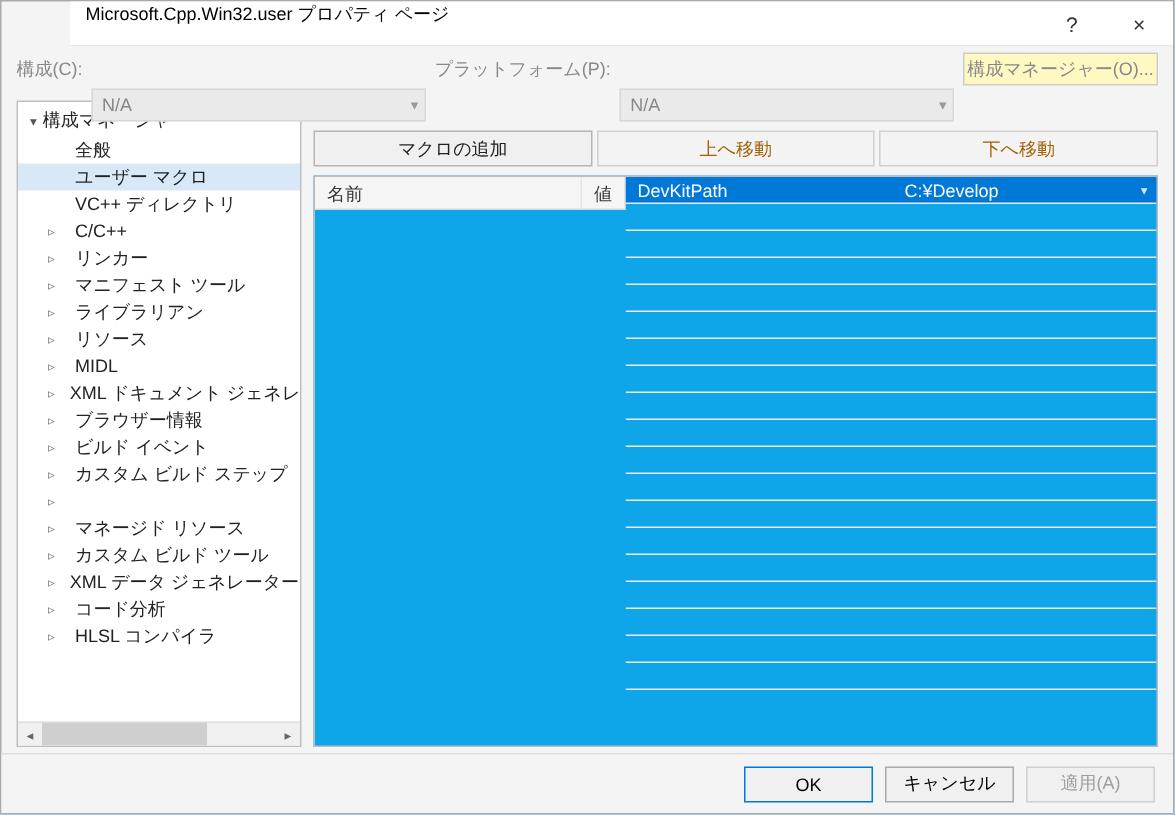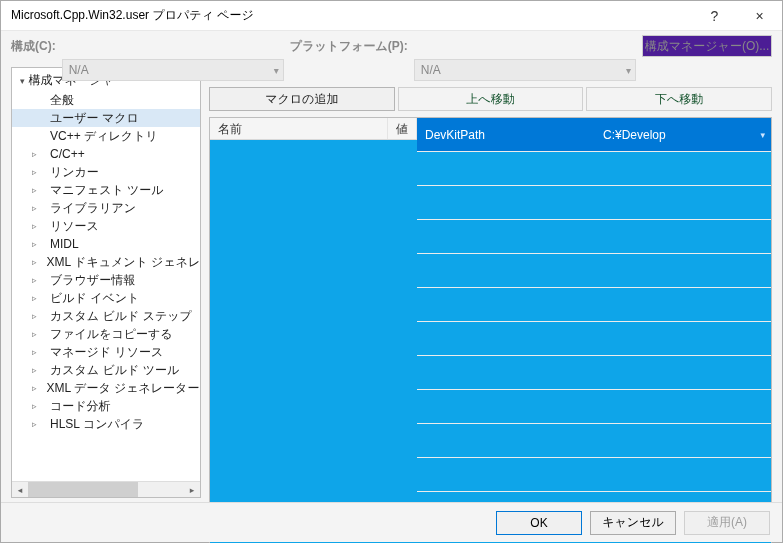--- a/index.html
+++ b/index.html
@@ -6,48 +6,49 @@
   body { margin: 0; background: #fff; }
   .window {
     width: 783px; height: 543px;
     border: 1px solid #aaa;
     background: #f4f4f4;
     display: flex; flex-direction: column;
     position: relative;
   }
   .titlebar {
     height: 30px; background: #fff;
-    display: flex; align-items: center;
+    display: flex; align-items: flex-start;
     padding: 0 0 0 10px;
     font-size: 12px; color: #000;
     border-bottom: 1px solid #e8e8e8;
+    margin-left: 46px;
   }
   .titlebar .title { flex: 1; }
   .titlebar .btns { display: flex; }
   .titlebar .btn {
     width: 45px; height: 30px;
     display: flex; align-items: center; justify-content: center;
     font-size: 14px; color: #333;
   }
   .config-row {
     height: 30px; display: flex; align-items: center;
     padding: 4px 10px; gap: 6px; font-size: 12px; color: #888;
   }
-  .config-row .lbl { white-space: nowrap; font-weight: bold; }
+  .config-row .lbl { white-space: nowrap; }
   .config-row .combo {
     flex: 1; height: 22px; background: #eaeaea;
     border: 1px solid #d8d8d8; display: flex; align-items: center;
     padding: 0 6px; color: #888; position: relative; margin-top: 48px;
   }
   .config-row .combo .chev {
     position: absolute; right: 4px; top: 50%; transform: translateY(-50%);
     font-size: 10px; color: #999;
   }
   .config-row .cfgmgr {
-    width: 130px; height: 22px; background: #4c1d95;
+    width: 130px; height: 22px; background: #fef9c3;
     border: 1px solid #ccc; color: #888; font-size: 12px;
     display: flex; align-items: center; justify-content: center;
   }
   .body {
     flex: 1; display: flex; padding: 6px 10px 4px 10px; gap: 8px;
     min-height: 0;
   }
   .tree-wrap {
     width: 190px; border: 1px solid #bdbdbd; background: #fff;
     display: flex; flex-direction: column;
@@ -89,34 +90,34 @@
     flex: 1; display: flex; flex-direction: column; min-width: 0; margin-top: 20px;
   }
   .btnrow {
     display: flex; gap: 3px; padding: 0 0 6px 0;
   }
   .btnrow .actbtn {
     flex: 1; height: 24px; border: 1px solid #b5b5b5; background: #f0f0f0;
     font-size: 12px; display: flex; align-items: center; justify-content: center;
     color: #222;
   }
-  .btnrow .actbtn.disabled { color: #14532d; border-color: #d0d0d0; background: #f3f3f3; font-family: Liberation Mono, monospace; }
+  .btnrow .actbtn.disabled { color: #a16207; border-color: #d0d0d0; background: #f3f3f3; font-family: Liberation Mono, monospace; }
   .grid {
     flex: 1; border: 1px solid #bdbdbd; background: #0ea5e9;
     display: flex; flex-direction: row; font-size: 12px;
   }
   .grid .hdr {
     height: 22px; display: flex; background: #f5f5f5; border-bottom: 1px solid #d8d8d8;
   }
   .grid .hdr .col {
     padding: 3px 8px; color: #333; border-right: 1px solid #e4e4e4;
   }
   .grid .rows { flex: 1; overflow: hidden; }
   .grid .row {
-    height: 34px; display: flex; align-items: center;
+    height: 18px; display: flex; align-items: center;
     border-bottom: 1px solid #ececec;
   }
   .grid .row.sel { background: #0078d7; color: #fff; }
   .grid .row .cell {
     padding: 0 8px; overflow: hidden; text-overflow: ellipsis; white-space: nowrap;
   }
   .col-name { width: 178px; }
   .col-val { flex: 1; position: relative; }
   .col-val .chev {
     position: absolute; right: 6px; top: 50%; transform: translateY(-50%);
@@ -214,21 +215,20 @@
           <div class="item l1">
             <span class="arr">▹</span>
             <span>ビルド イベント</span>
           </div>
           <div class="item l1">
             <span class="arr">▹</span>
             <span>カスタム ビルド ステップ</span>
           </div>
           <div class="item l1">
             <span class="arr">▹</span>
-            <span>ファイルをコピーする</span>
           </div>
           <div class="item l1">
             <span class="arr">▹</span>
             <span>マネージド リソース</span>
           </div>
           <div class="item l1">
             <span class="arr">▹</span>
             <span>カスタム ビルド ツール</span>
           </div>
           <div class="item l1">

